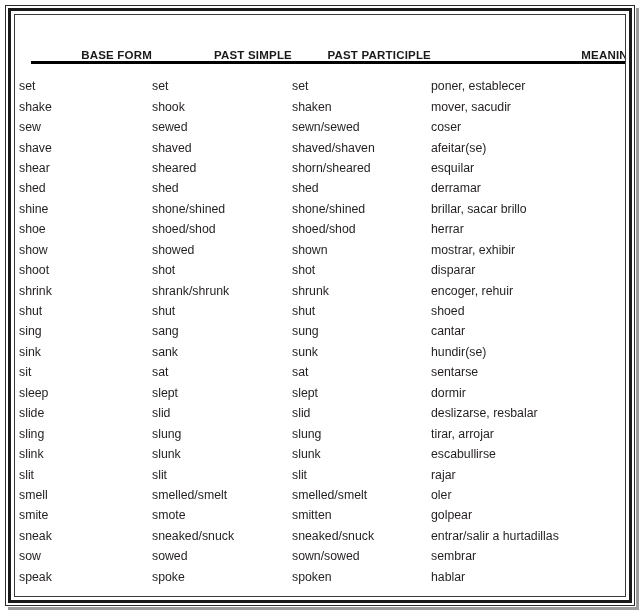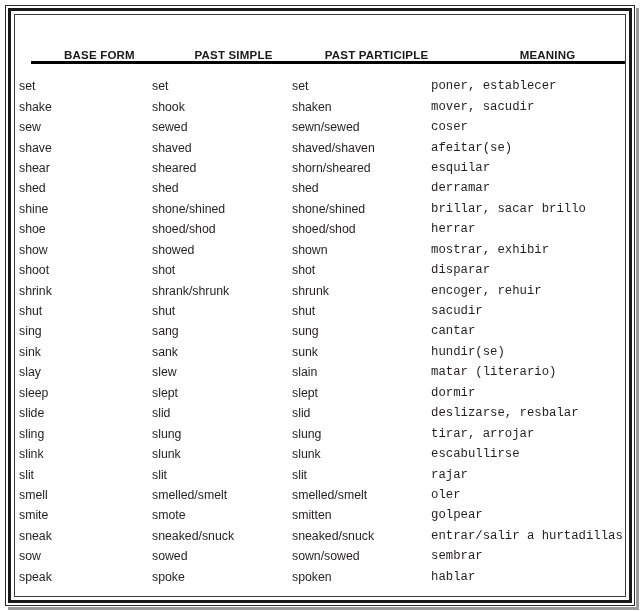--- a/index.html
+++ b/index.html
@@ -77,21 +77,21 @@
   }
   #verb-table col.c1 { width: 133px; }
   #verb-table col.c2 { width: 140px; }
   #verb-table col.c3 { width: 139px; }
   #verb-table col.c4 { width: 206px; }
 
   thead th {
     font-size: 11.5px;
     font-weight: bold;
     letter-spacing: 0.2px;
-    text-align: center;
+    text-align: right;
     color: #1a1a1a;
     padding: 0;
     vertical-align: bottom;
     height: 40px;
     white-space: nowrap;
   }
   .hdr-base      { padding-left: 28px; }
   .hdr-simple    { padding-left: 23px; }
   .hdr-part      { padding-left: 30px; }
   .hdr-meaning   { padding-left: 27px; }
@@ -113,21 +113,21 @@
     height: 20.45px;
     padding: 0;
     vertical-align: middle;
     color: #231f20;
     white-space: nowrap;
     overflow: hidden;
   }
   td.col-base      { padding-left: 48px; }
   td.col-simple    { padding-left: 44px; }
   td.col-part      { padding-left: 42px; }
-  td.col-meaning   { padding-left: 40px; font-family: Liberation Mono, monospace; }
+  td.col-meaning   { padding-left: 40px; }
 
   #table-wrap {
     position: absolute;
     left: 4px;
     top: 6px;
     width: 618px;
     height: 580px;
   }
 </style>
 </head>
@@ -228,39 +228,39 @@
               <tr>
                 <td class="col-base">shrink</td>
                 <td class="col-simple">shrank/shrunk</td>
                 <td class="col-part">shrunk</td>
                 <td class="col-meaning">encoger, rehuir</td>
               </tr>
               <tr>
                 <td class="col-base">shut</td>
                 <td class="col-simple">shut</td>
                 <td class="col-part">shut</td>
-                <td class="col-meaning">sacudir</td>
+                <td class="col-meaning">shoed</td>
               </tr>
               <tr>
                 <td class="col-base">sing</td>
                 <td class="col-simple">sang</td>
                 <td class="col-part">sung</td>
                 <td class="col-meaning">cantar</td>
               </tr>
               <tr>
                 <td class="col-base">sink</td>
                 <td class="col-simple">sank</td>
                 <td class="col-part">sunk</td>
                 <td class="col-meaning">hundir(se)</td>
               </tr>
               <tr>
-                <td class="col-base">slay</td>
-                <td class="col-simple">slew</td>
-                <td class="col-part">slain</td>
-                <td class="col-meaning">matar (literario)</td>
+                <td class="col-base">sit</td>
+                <td class="col-simple">sat</td>
+                <td class="col-part">sat</td>
+                <td class="col-meaning">sentarse</td>
               </tr>
               <tr>
                 <td class="col-base">sleep</td>
                 <td class="col-simple">slept</td>
                 <td class="col-part">slept</td>
                 <td class="col-meaning">dormir</td>
               </tr>
               <tr>
                 <td class="col-base">slide</td>
                 <td class="col-simple">slid</td>

